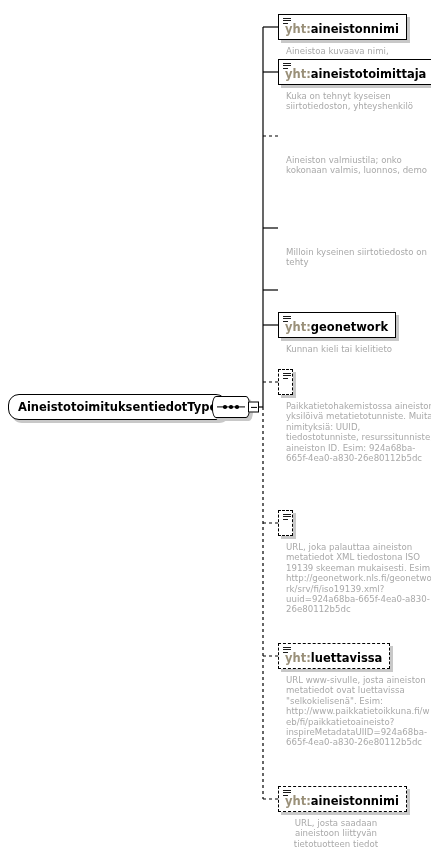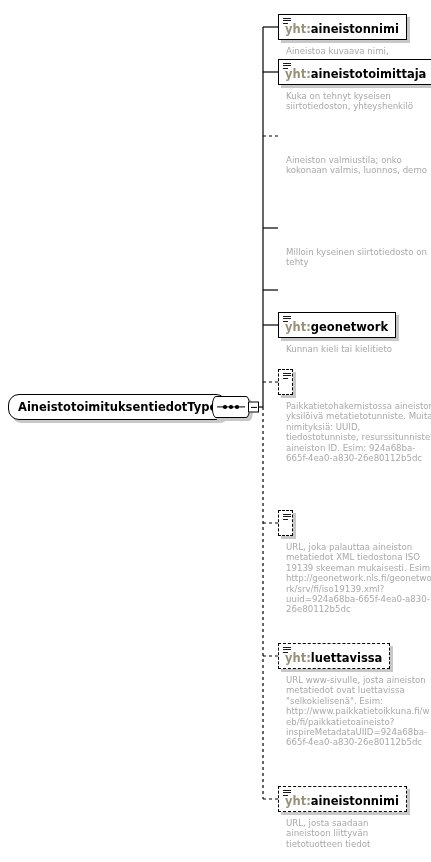--- a/index.html
+++ b/index.html
@@ -324,15 +324,15 @@
   <div class="elem" style="left:278px; top:786px;">
     <div class="elem-box optional">
       <span class="elem-icon">
           <i></i>
           <i></i>
           <i></i>
         </span>
       <span class="elem-label"><span class="ns-prefix">yht:</span><span>aineistonnimi</span></span>
     </div>
   </div>
-  <div class="doc" style="left:286px; top:818px; width:100px;">URL, josta saadaan aineistoon liittyvän tietotuotteen tiedot</div>
+  <div class="doc" style="left:286px; top:818px; width:100px;text-align:center;">URL, josta saadaan aineistoon liittyvän tietotuotteen tiedot</div>
 
 </div>
 
 </body></html>

